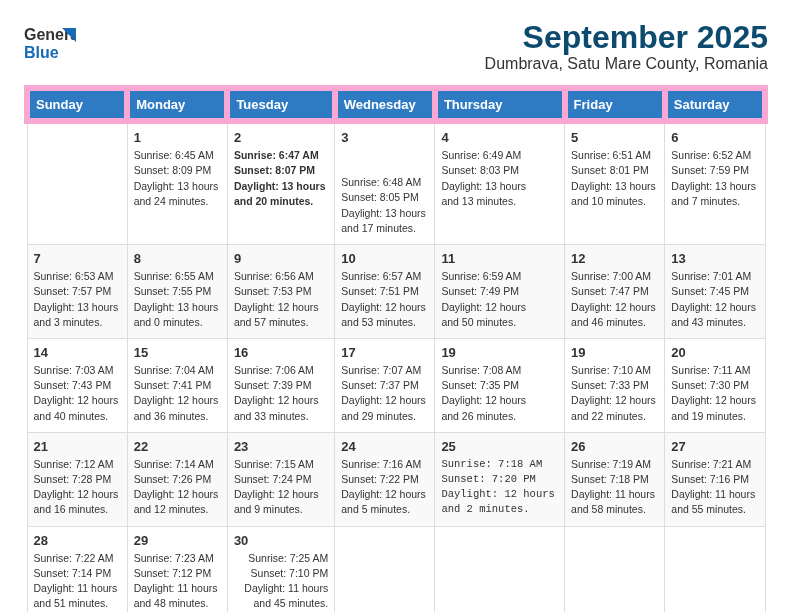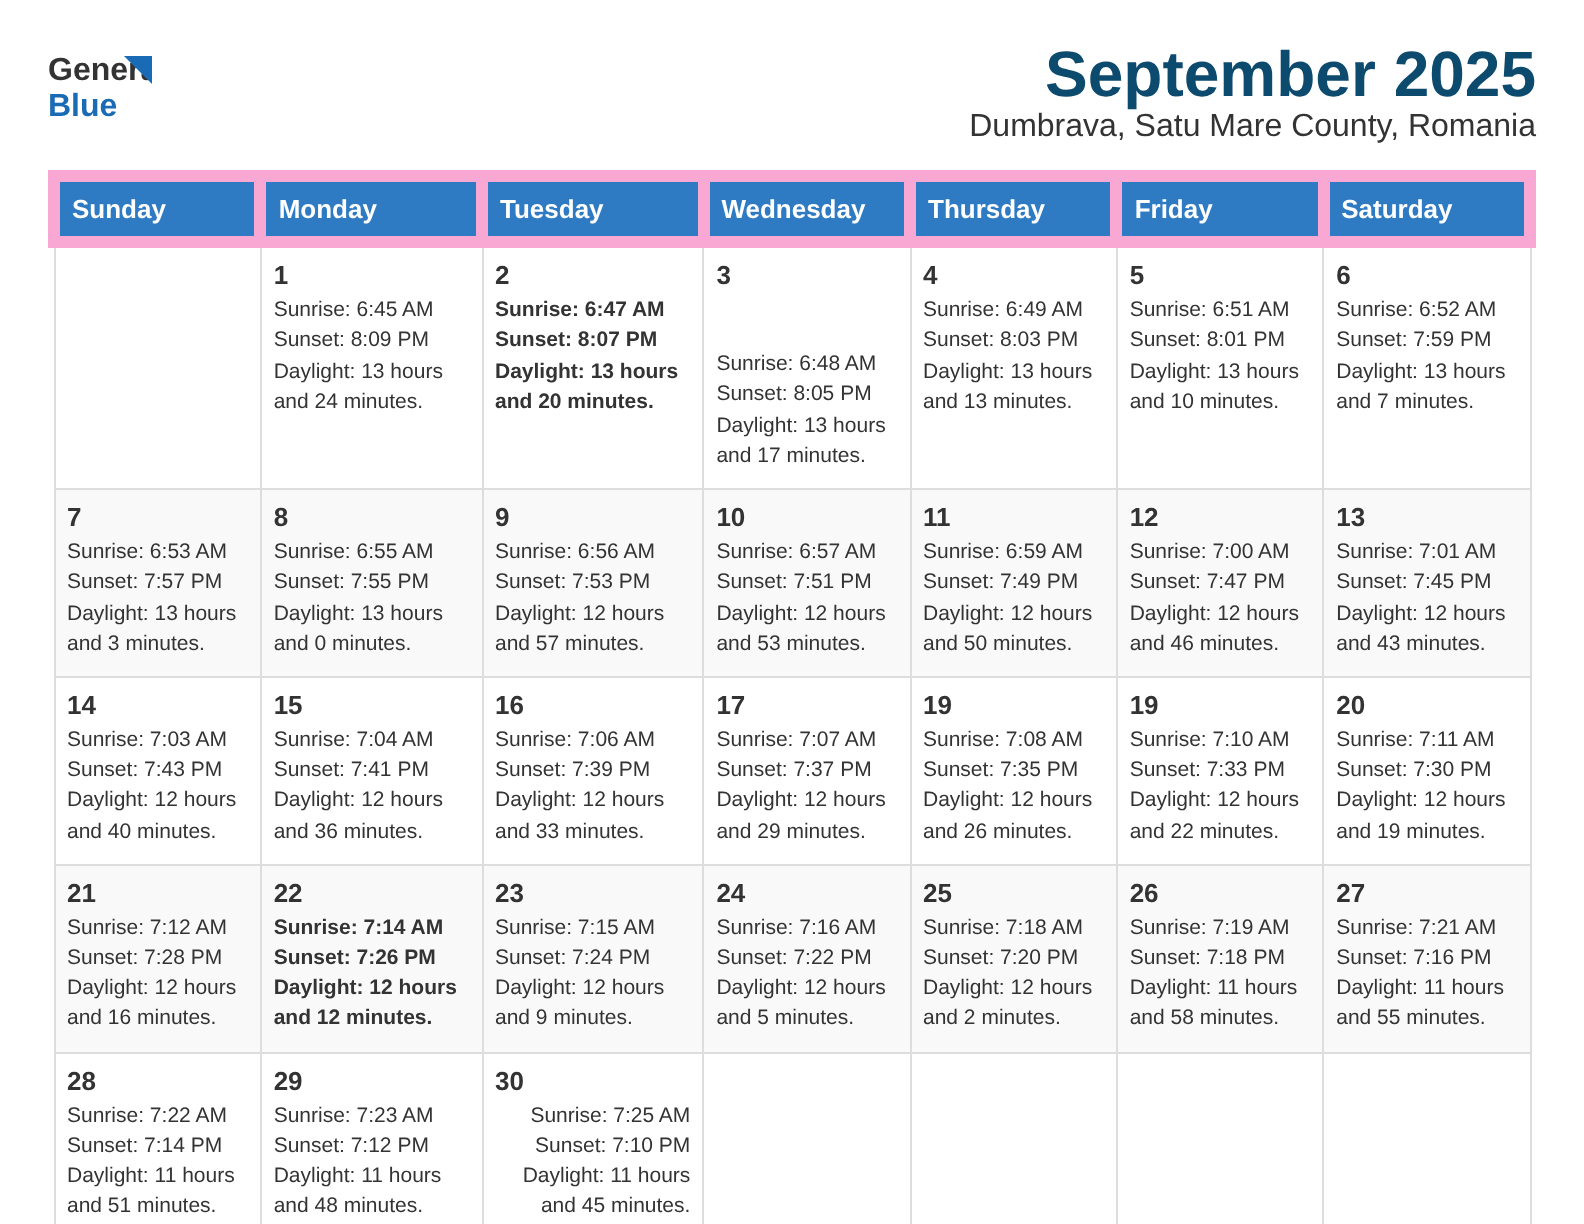--- a/index.html
+++ b/index.html
@@ -255,42 +255,42 @@
       <tr>
         <td>
           <span class="day-number">21</span>
           <div class="day-info" style="white-space: pre-line;">Sunrise: 7:12 AM
 Sunset: 7:28 PM
 Daylight: 12 hours
 and 16 minutes.</div>
         </td>
         <td>
           <span class="day-number">22</span>
-          <div class="day-info" style="white-space: pre-line; font-weight: bold;">Sunrise: 7:14 AM
+          <div class="day-info" style="white-space: pre-line;">Sunrise: 7:14 AM
 Sunset: 7:26 PM
 Daylight: 12 hours
 and 12 minutes.</div>
         </td>
         <td>
           <span class="day-number">23</span>
           <div class="day-info" style="white-space: pre-line;">Sunrise: 7:15 AM
 Sunset: 7:24 PM
 Daylight: 12 hours
 and 9 minutes.</div>
         </td>
         <td>
           <span class="day-number">24</span>
           <div class="day-info" style="white-space: pre-line;">Sunrise: 7:16 AM
 Sunset: 7:22 PM
 Daylight: 12 hours
 and 5 minutes.</div>
         </td>
         <td>
           <span class="day-number">25</span>
-          <div class="day-info" style="white-space: pre-line;">Sunrise: 7:18 AM
+          <div class="day-info" style="white-space: pre-line; font-family: Liberation Mono, monospace;">Sunrise: 7:18 AM
 Sunset: 7:20 PM
 Daylight: 12 hours
 and 2 minutes.</div>
         </td>
         <td>
           <span class="day-number">26</span>
           <div class="day-info" style="white-space: pre-line;">Sunrise: 7:19 AM
 Sunset: 7:18 PM
 Daylight: 11 hours
 and 58 minutes.</div>

